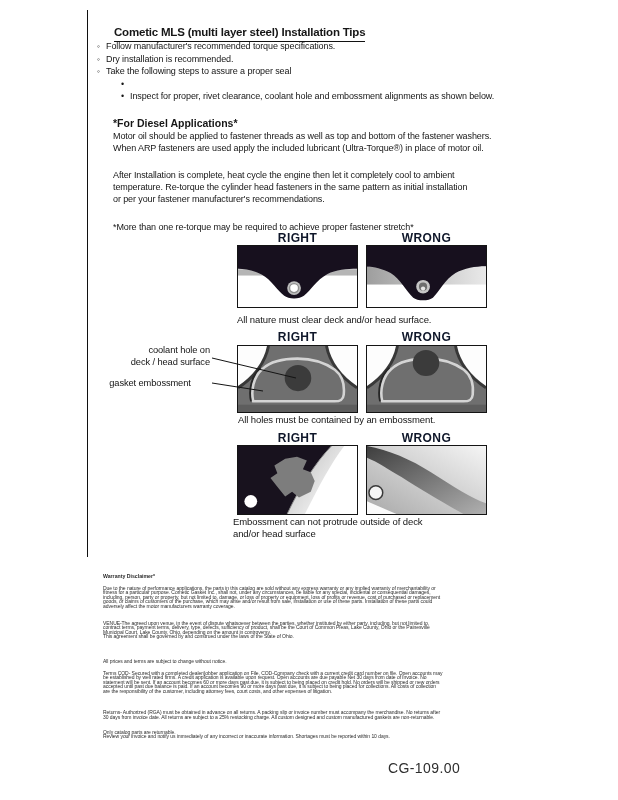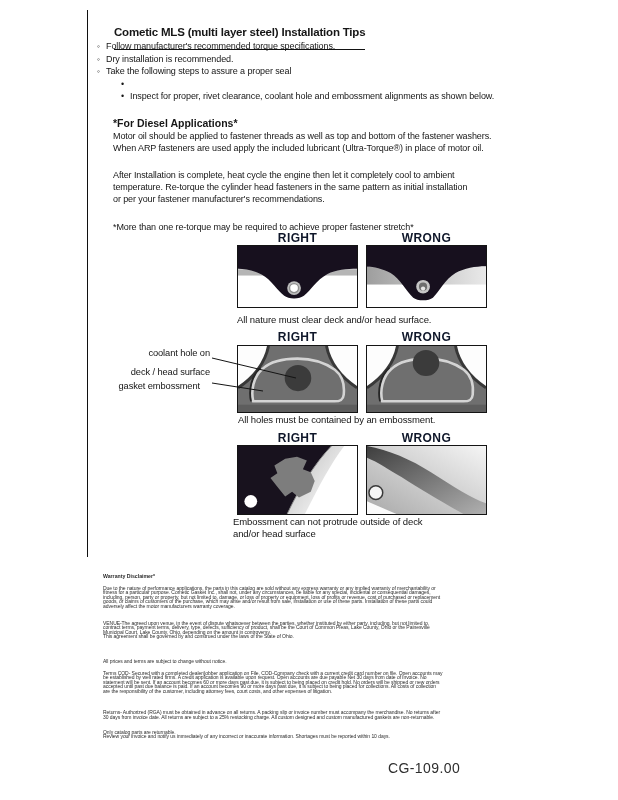--- a/index.html
+++ b/index.html
@@ -7,21 +7,21 @@
   .page {
     position:relative; width:618px; height:800px; background:#ffffff;
     font-family:"Liberation Sans","DejaVu Sans",sans-serif; color:#161616;
     overflow:hidden;
   }
   .edge-rule { position:absolute; left:87px; top:10px; width:1.4px; height:547px; background:#101010; }
 
   .doc-title {
     position:absolute; left:114px; top:25px;
     font-size:11.5px; font-weight:bold; letter-spacing:-0.2px;
-    border-bottom:1.6px solid #121212; padding-bottom:10px; line-height:14px;
+    border-bottom:1.6px solid #121212; padding-bottom:2px; line-height:14px;
     display:inline-block;
   }
 
   .tips { position:absolute; left:97px; top:41px; width:470px; font-size:9px; letter-spacing:-0.1px; }
   .b-row { display:flex; align-items:baseline; height:12.5px; white-space:nowrap; }
   .b-row.sub { margin-left:24px; }
   .b-mark { width:9px; flex:0 0 9px; font-size:8.5px; }
   .b-mark.f { font-size:9px; }
 
   .diesel { position:absolute; left:113px; top:117px; width:470px; }
@@ -30,21 +30,21 @@
   .diesel p.p1 { margin-top:0; }
   .diesel p.p2 { margin-top:15px; }
   .diesel p.p3 { margin-top:16px; }
 
   .fig-label { position:absolute; width:121px; text-align:center; font-size:12px; font-weight:600; letter-spacing:0.4px; color:#0f172a; }
   .panel { position:absolute; width:121px; border:1.6px solid #141414; background:#fff; }
   .panel svg { display:block; width:100%; height:100%; }
   .h63 { height:63px; } .h68 { height:68px; } .h70 { height:70px; }
   .caption { position:absolute; font-size:9.5px; letter-spacing:-0.1px; line-height:11.5px; white-space:pre-line; color:#141414; }
 
-  .ann { position:absolute; width:100px; text-align:right; font-size:9.3px; line-height:19px; letter-spacing:-0.1px; white-space:pre-line; color:#141414; }
+  .ann { position:absolute; width:100px; text-align:right; font-size:9.3px; line-height:12px; letter-spacing:-0.1px; white-space:pre-line; color:#141414; }
   .leader { position:absolute; left:206px; top:350px; pointer-events:none; }
 
   .legal { position:absolute; left:103px; top:573px; width:418px; color:#2c2c2c; }
   .legal h3 { font-size:5.2px; font-weight:bold; line-height:6px; }
   .legal p { font-size:5px; line-height:4.4px; letter-spacing:-0.05px; white-space:pre-line; }
   .legal p.g1 { margin-top:7px; }
   .legal p.g2 { margin-top:13px; }
   .legal p.g3 { margin-top:20px; }
   .legal p.g4 { margin-top:8px; }
   .legal p.g5 { margin-top:17px; }
@@ -142,21 +142,21 @@
     </svg>
   </div>
 
   <div class="caption" style="left:237px; top:314px;">All nature must clear deck and/or head surface.</div>
 
   <div class="fig-label" style="left:237px; top:330px;">RIGHT</div>
   <div class="fig-label" style="left:366px; top:330px;">WRONG</div>
 
   <div class="ann" style="left:110px; top:344px;">coolant hole on
 deck / head surface</div>
-  <div class="ann" style="left:100px; top:377px;">gasket embossment</div>
+  <div class="ann" style="left:100px; top:377px;text-align:center;">gasket embossment</div>
 
   <div class="panel h68" style="left:237px; top:345px;">
     <svg viewBox="0 0 121 68" preserveAspectRatio="none">
       <rect width="121" height="68" fill="#6f6f6f"></rect>
       <rect y="60.5" width="121" height="7.5" fill="#5d5d5d"></rect>
       <path d="M0,0 L31,0 C28,16 17,32 0,43 Z" fill="#fdfdfd"></path>
       <path d="M31,0 C28,16 17,32 0,43" stroke="#383838" stroke-width="3" fill="none"></path>
       <path d="M121,0 L90,0 C93,16 104,32 121,43 Z" fill="#fdfdfd"></path>
       <path d="M90,0 C93,16 104,32 121,43" stroke="#383838" stroke-width="3" fill="none"></path>
       <path d="M13.5,57 C11,46 13.5,31 23,22.5" fill="none" stroke="#262626" stroke-width="2.4"></path>

